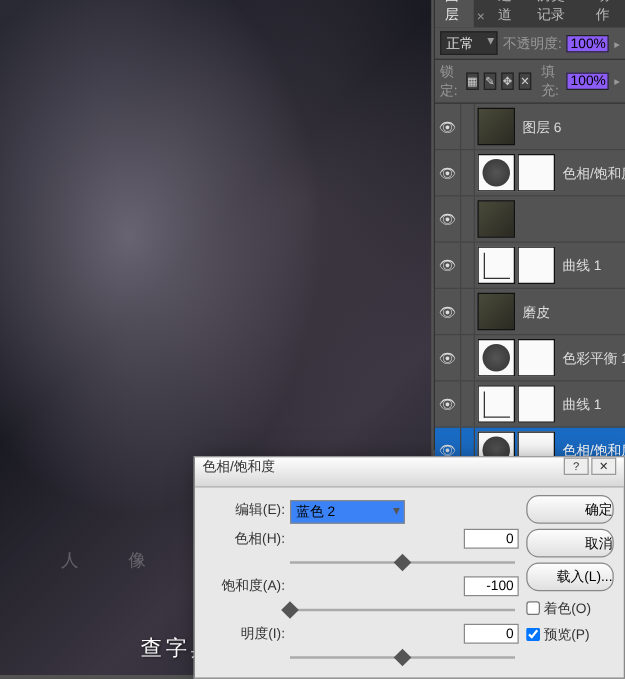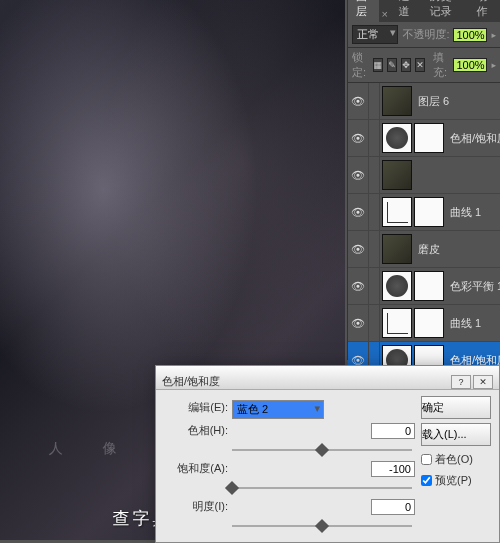--- a/index.html
+++ b/index.html
@@ -12,56 +12,56 @@
 
 .layers{position:absolute;right:0;top:0;width:153px;height:360px;background:#535353;border-left:1px solid #333}
 .tabs{display:flex;background:#3a3a3a;height:22px;align-items:flex-end}
 .tab{padding:3px 8px;color:#bbb;cursor:pointer;border-radius:3px 3px 0 0}
 .tab.active{background:#535353;color:#eee}
 .tab-close{width:10px;height:10px;margin:0 2px 4px;color:#999}
 .opts{display:flex;align-items:center;padding:3px 4px;border-bottom:1px solid #333;gap:4px}
 .select{background:#333;color:#ddd;border:1px solid #222;padding:1px 12px 1px 4px;position:relative;flex:1}
 .select::after{content:"▾";position:absolute;right:2px;top:0;color:#999}
 .lbl{color:#999}
-.field{background:#bef264;color:#000;border:1px solid #222;padding:0 2px;width:34px;text-align:right}
+.field{background:#8b5cf6;color:#000;border:1px solid #222;padding:0 2px;width:34px;text-align:right}
 .tri{color:#999;font-size:9px}
 .lock-row{display:flex;align-items:center;padding:2px 4px;border-bottom:1px solid #333;gap:4px;color:#ccc}
 .lock-ic{width:14px;height:14px;background:#444;border:1px solid #222;display:flex;align-items:center;justify-content:center;font-size:9px}
 .layer-list{overflow:auto;height:295px}
 .layer{display:flex;align-items:center;height:37px;border-bottom:1px solid #444}
 .eye{width:20px;display:flex;justify-content:center;color:#ddd}
 .link{width:12px;border-left:1px solid #444;border-right:1px solid #444;height:100%}
 .thumbs{display:flex;gap:2px;padding:2px}
 .thumb{width:30px;height:30px;background:#222;border:1px solid #111;background:linear-gradient(135deg,#4a4a3a,#2a2a22)}
 .thumb.mask{background:#fafafa;position:relative}
 .thumb.mask::after{content:"";position:absolute;inset:3px;border-radius:50%;background:radial-gradient(#555,#333)}
 .thumb.curves{background:#fafafa;display:flex;align-items:center;justify-content:center}
 .thumb.curves::after{content:"";width:20px;height:20px;border-left:1px solid #333;border-bottom:1px solid #333;position:relative}
 .thumb.sel{background:#fafafa}
 .lname{color:#ddd;padding-left:4px;flex:1;overflow:hidden;white-space:nowrap}
 .layer.selected{background:#1a6bc4}
 .layer.selected .lname{background:#1a6bc4;color:#fff}
 
 .dialog{position:absolute;left:155px;top:365px;width:345px;height:178px;background:#e8e8e8;border:1px solid #888;box-shadow:4px 4px 18px rgba(0,0,0,.5)}
-.titlebar{height:24px;background:linear-gradient(#fdfdfd,#d8d8d8);display:flex;align-items:flex-end;padding:0 6px;border-bottom:1px solid #aaa;font-size:12px;color:#333}
+.titlebar{height:24px;background:linear-gradient(#fdfdfd,#d8d8d8);display:flex;align-items:flex-start;padding:0 6px;border-bottom:1px solid #aaa;font-size:12px;color:#333}
 .titlebar .sp{flex:1}
 .winbtn{width:20px;height:14px;border:1px solid #999;margin-left:2px;text-align:center;line-height:12px;font-size:9px;background:#eee}
 .dbody{display:flex;padding:6px 8px 4px;gap:6px}
 .dleft{flex:1}
 .drow{display:flex;align-items:flex-start;margin:4px 0;gap:4px}
 .drow .dlbl{width:64px;text-align:right;color:#333}
 .drow .dsel{border:1px solid #888;background:#3b82f6;padding:1px 4px;width:92px;position:relative}
 .drow .dsel::after{content:"▾";position:absolute;right:3px;color:#555}
 .drow .dval{width:44px;border:1px solid #888;background:#fff;text-align:right;padding:1px 3px}
 .slider{height:14px;position:relative;margin:0 0 2px 68px;width:180px}
 .slider::before{content:"";position:absolute;left:0;right:0;top:6px;height:2px;background:#aaa}
 .slider .knob{position:absolute;top:2px;width:10px;height:10px;background:#555;left:50%;transform:translateX(-50%) rotate(45deg)}
 .slider.sat .knob{left:0}
 .dright{width:70px;display:flex;flex-direction:column;gap:4px}
-.dbtn{border:1px solid #888;background:linear-gradient(#fdfdfd,#e0e0e0);padding:3px 0;text-align:left;border-radius:0}
+.dbtn{border:1px solid #888;background:linear-gradient(#fdfdfd,#e0e0e0);padding:3px 0;text-align:right;border-radius:10px}
 .chk{display:flex;align-items:center;gap:3px;color:#333;margin-top:2px}
 .chk input{width:11px;height:11px}
 </style>
 </head>
 <body>
 
 <div class="canvas">
   <div class="wm3">人 像 摄 影 网</div>
   <div class="wm1">rxsy.net</div>
   <div class="wm2">查字典教程网</div>
@@ -198,20 +198,21 @@
         <span class="dlbl">明度(I):</span>
         <span style="flex:1"></span>
         <span class="dval">0</span>
       </div>
       <div class="slider">
           <span class="knob"></span>
         </div>
     </div>
     <div class="dright">
       <div class="dbtn">确定</div>
+      <div class="dbtn">取消</div>
       <div class="dbtn">载入(L)...</div>
       <label class="chk">
           <input type="checkbox" style="">
           <span>着色(O)</span>
         </label>
       <label class="chk">
           <input type="checkbox" checked="" style="">
           <span>预览(P)</span>
         </label>
     </div>

